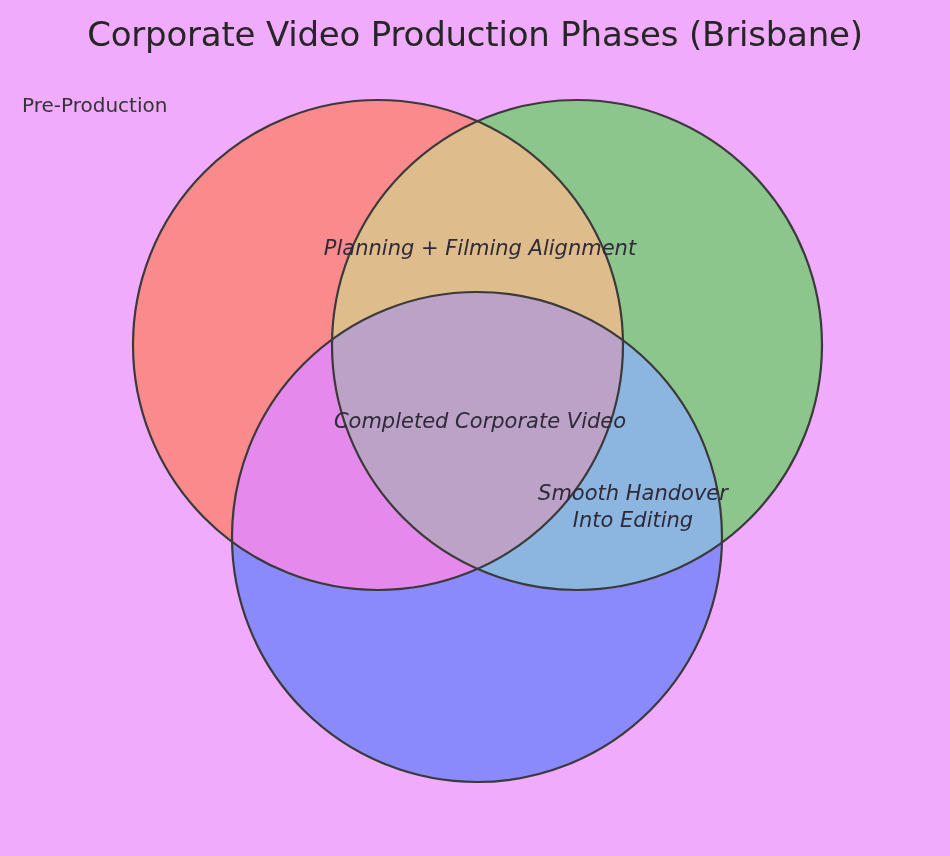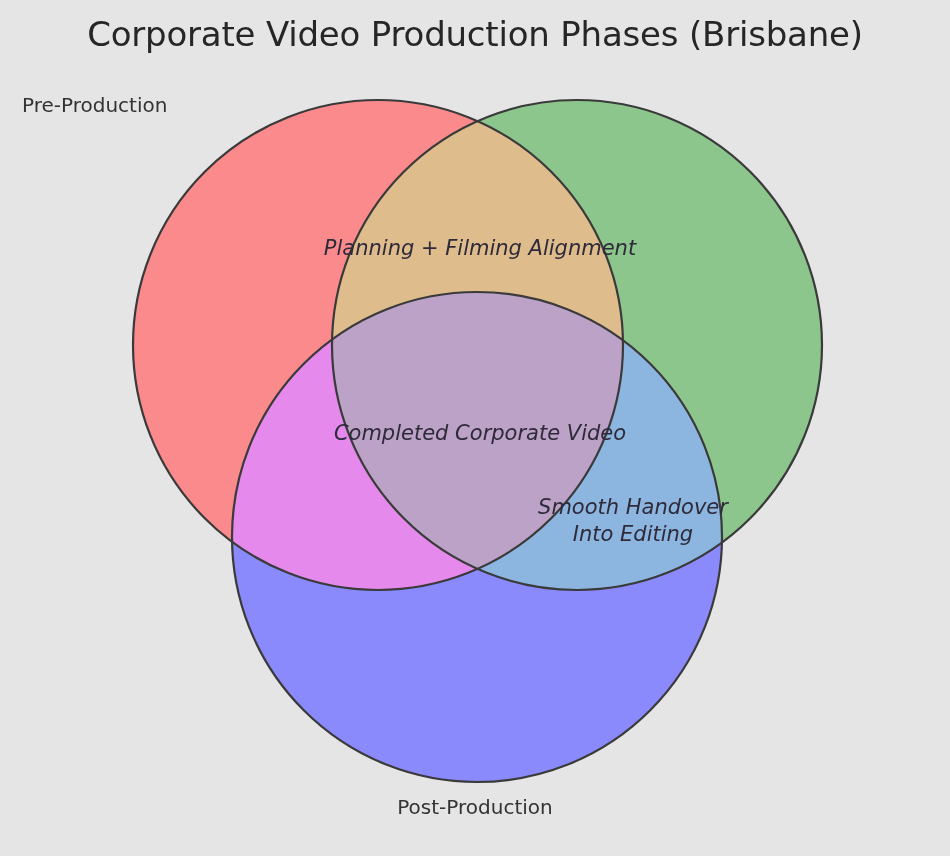--- a/index.html
+++ b/index.html
@@ -11,21 +11,21 @@
     width: 950px;
     height: 856px;
     font-family: "DejaVu Sans", sans-serif;
     overflow: hidden;
     position: relative;
   }
   #venn-root {
     position: relative;
     width: 950px;
     height: 856px;
-    background: #e5e5e5;
+    background: #f0abfc;
   }
   svg.venn-svg {
     position: absolute;
     left: 0;
     top: 0;
     width: 950px;
     height: 856px;
     display: block;
   }
   .diagram-title {
@@ -69,33 +69,32 @@
     pointer-events: none;
     font-style: italic;
   }
   .label-ab {
     left: 190px;
     top: 235px;
     width: 580px;
   }
   .label-abc {
     left: 190px;
-    top: 420px;
+    top: 408px;
     width: 580px;
   }
   .label-ac {
     left: 203px;
     top: 480px;
     width: 260px;
   }
   .label-bc {
     left: 503px;
     top: 480px;
     width: 260px;
-    margin-top: 14px;
   }
 </style>
 </head>
 <body style="background: rgb(255, 255, 255);">
 
 <div id="venn-root">
 
   <svg class="venn-svg" viewBox="0 0 950 856">
     <defs>
       <clipPath id="clipA">
@@ -130,20 +129,19 @@
     </g>
 
     <circle id="strokeA" cx="378" cy="345" r="245" fill="none" stroke-width="2.2" stroke="#3A3A3A"></circle>
     <circle id="strokeB" cx="577" cy="345" r="245" fill="none" stroke-width="2.2" stroke="#3A3A3A"></circle>
     <circle id="strokeC" cx="477" cy="537" r="245" fill="none" stroke-width="2.2" stroke="#3A3A3A"></circle>
   </svg>
 
   <div class="diagram-title">Corporate Video Production Phases (Brisbane)</div>
 
   <div class="set-label set-label-pre">Pre-Production</div>
-  <div class="set-label set-label-post">Post-Production</div>
 
   <div class="region-label label-ab">Planning + Filming Alignment</div>
   <div class="region-label label-abc">Completed Corporate Video</div>
   <div class="region-label label-bc">Smooth Handover
 Into Editing</div>
 
 </div>
 
 </body></html>

